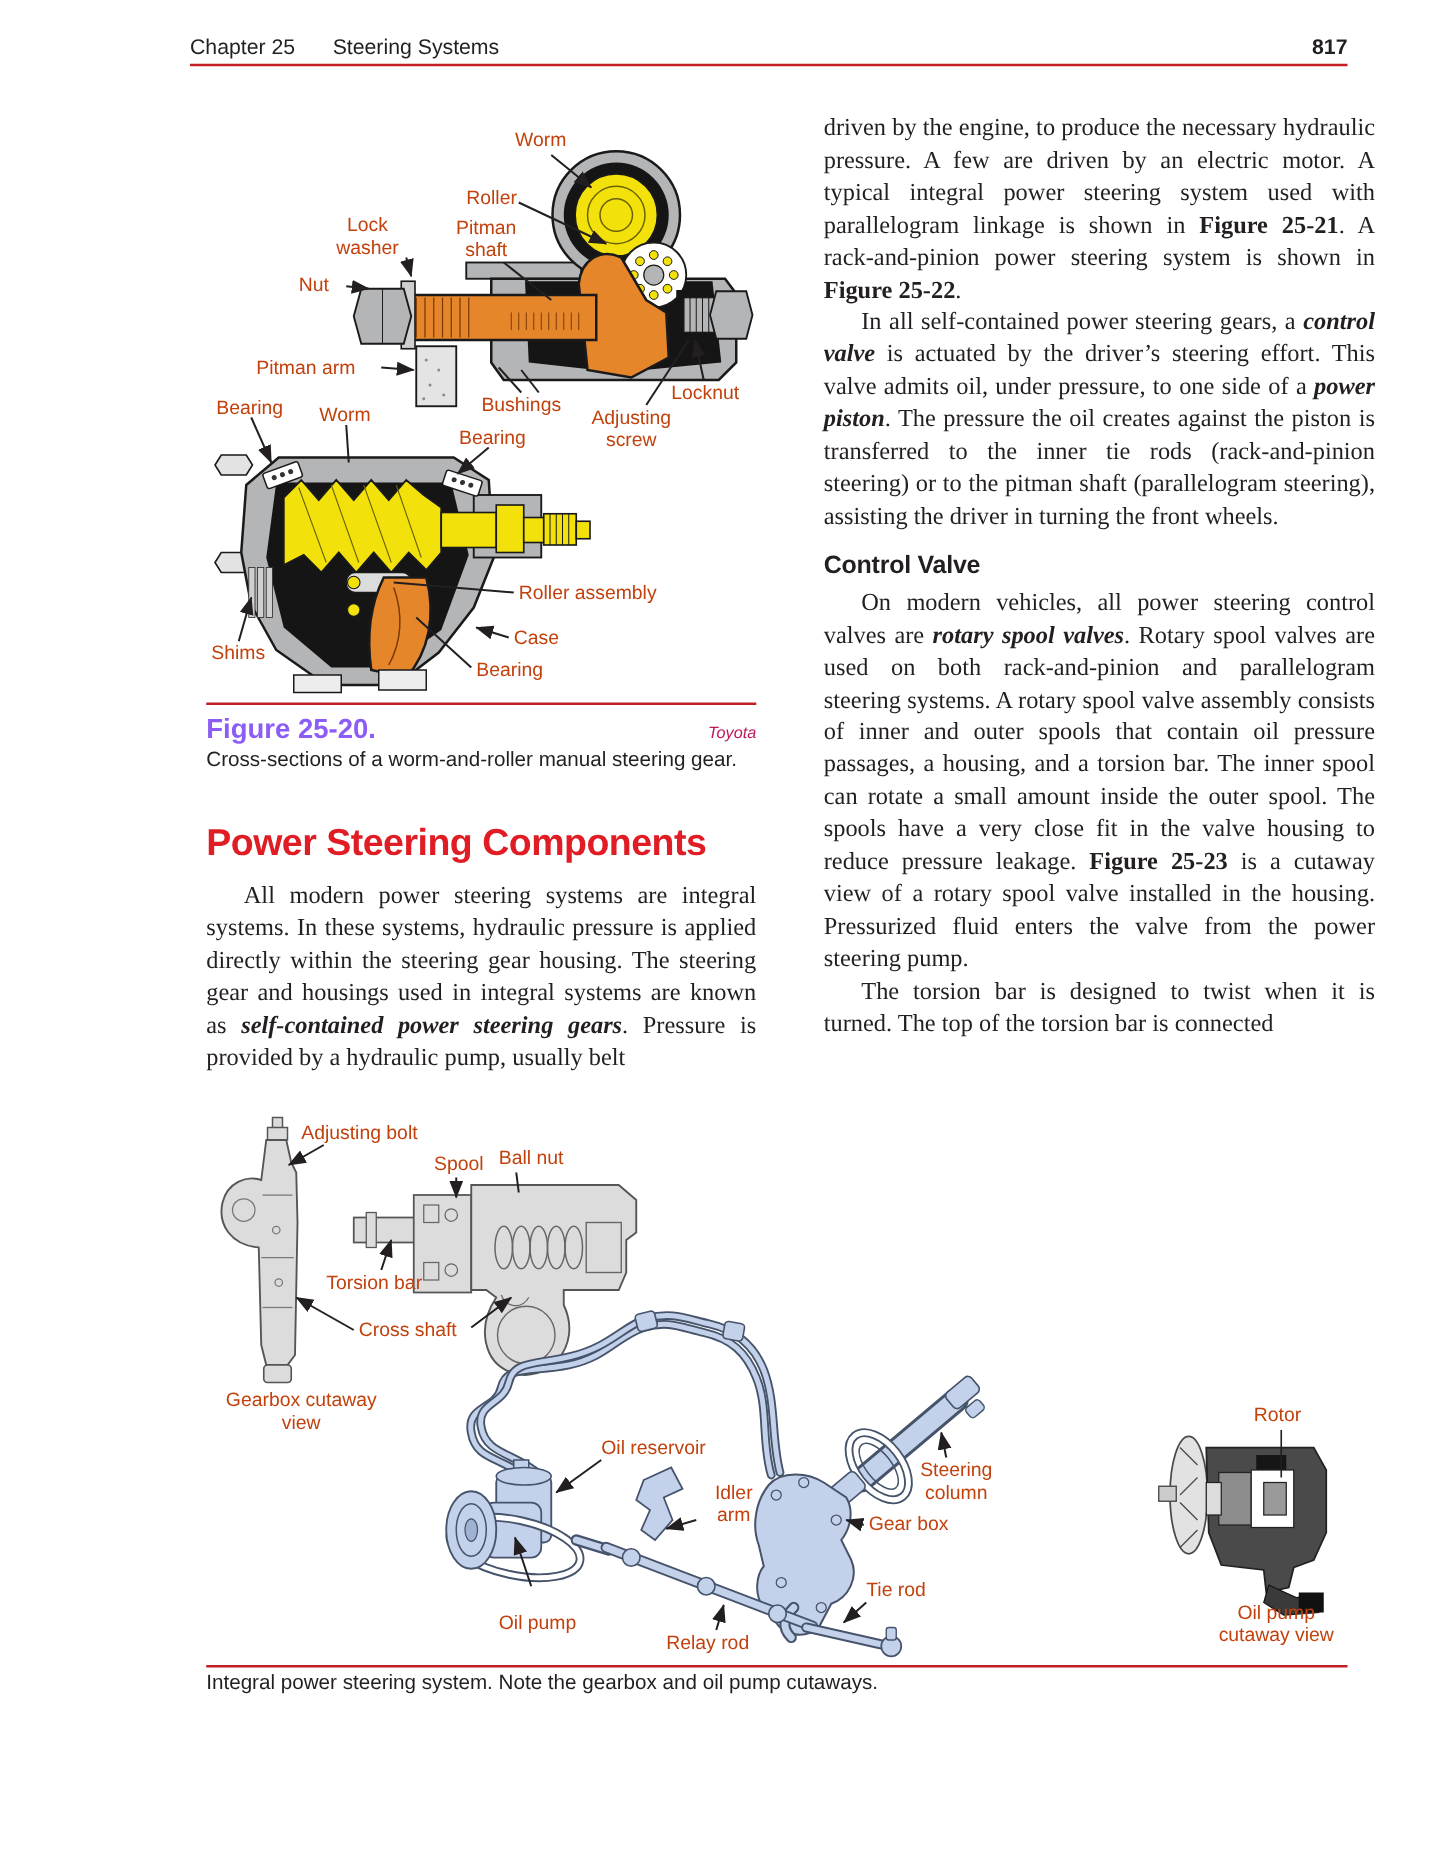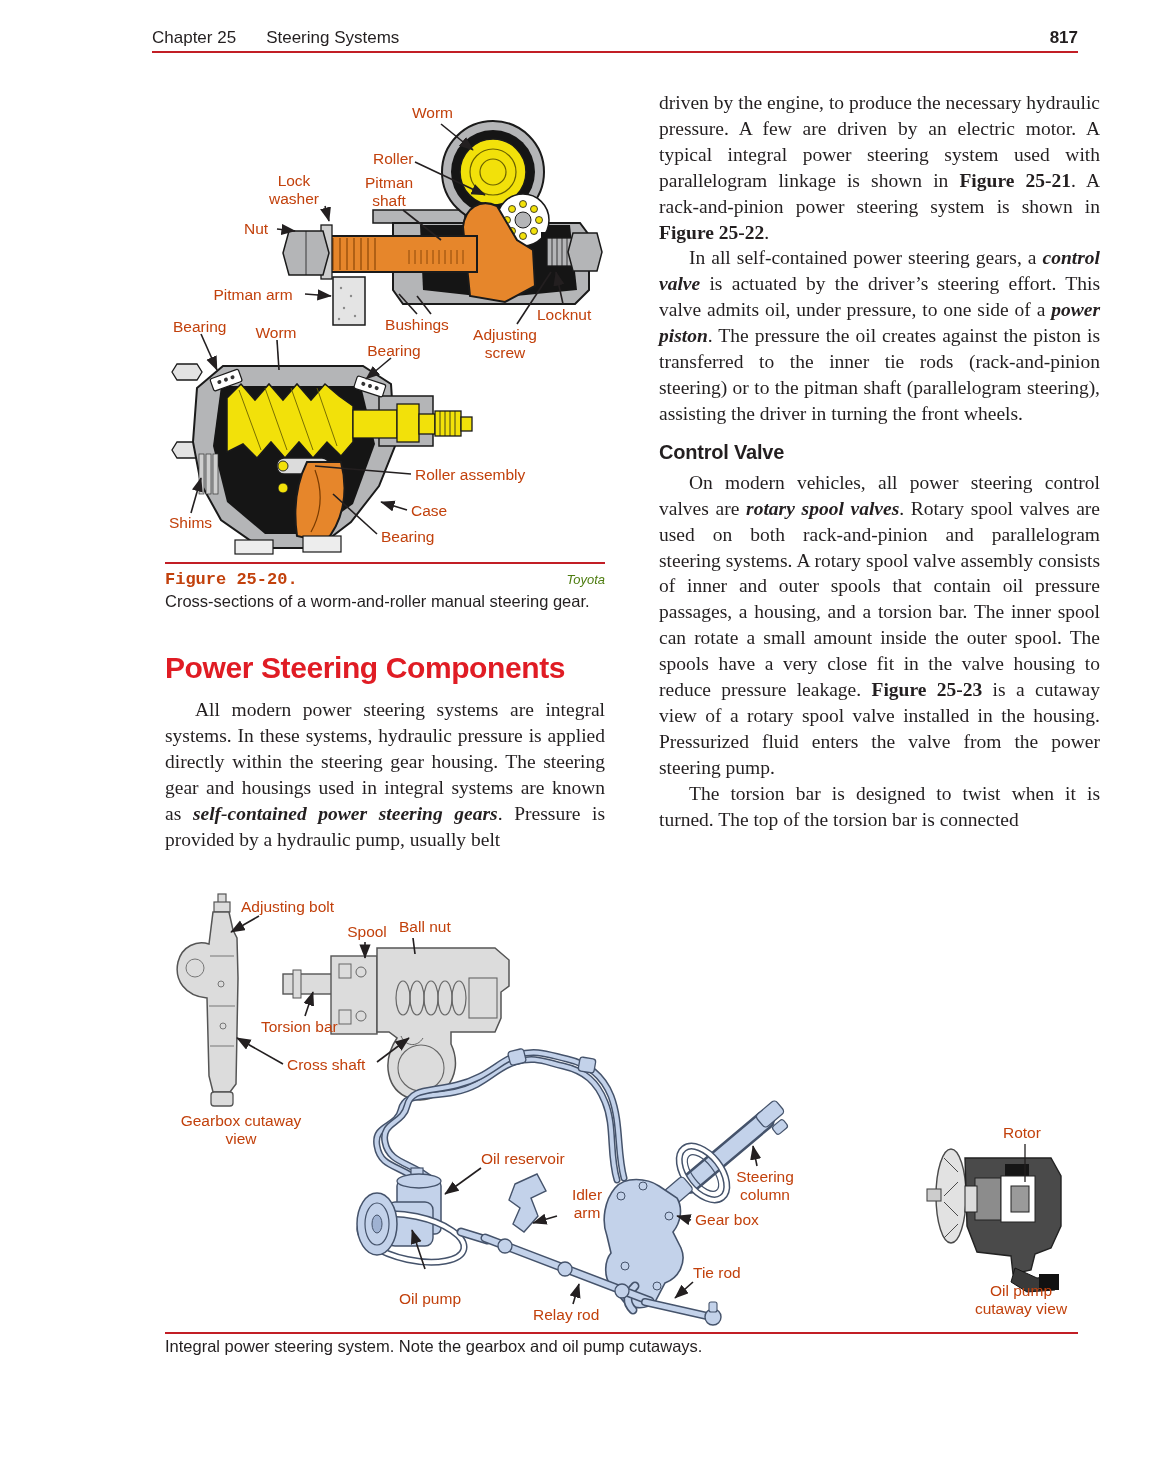--- a/index.html
+++ b/index.html
@@ -16,25 +16,25 @@
   p.body{margin:0;font-family:"Liberation Serif",serif;font-size:19.5px;line-height:25.9px;
          text-align:justify;color:#231f20;}
   p.indent{text-indent:30px;}
   .bi{font-weight:bold;font-style:italic;}
   h1.sect{margin:0;font-size:30px;font-weight:bold;color:#e01c24;letter-spacing:-0.4px;}
   h2.sub{margin:14px 0 6px 0;font-size:20px;font-weight:bold;color:#231f20;letter-spacing:-0.2px;}
   
   .figbox{position:relative;}
   .figbox svg{position:absolute;left:0;top:0;}
   .callout{position:absolute;font-size:15.5px;line-height:17.5px;color:#c2410c;z-index:5;}
-  .ctr{text-align:center;} .rgt{text-align:center;}
+  .ctr{text-align:center;} .rgt{text-align:left;}
   .fig-rule{height:2px;background:#c21e25;}
   .caprow{display:flex;align-items:baseline;margin-top:6px;}
-  .figlabel{font-size:17px;font-weight:bold;color:#c2410c;font-family:Liberation Mono, monospace;}
-  .credit{margin-left:auto;font-size:13px;font-style:italic;color:#4d7c0f;}
+  .figlabel{font-size:22px;font-weight:bold;color:#8b5cf6;}
+  .credit{margin-left:auto;font-size:13px;font-style:italic;color:#be185d;}
   .captext{font-size:16.5px;color:#231f20;margin-top:3px;}
   .fig21wrap{position:absolute;left:165px;top:886px;width:913px;}
 </style>
 </head>
 <body>
 
 <div class="page">
 
   <div class="hdr">
     <span class="chap">Chapter 25</span>

